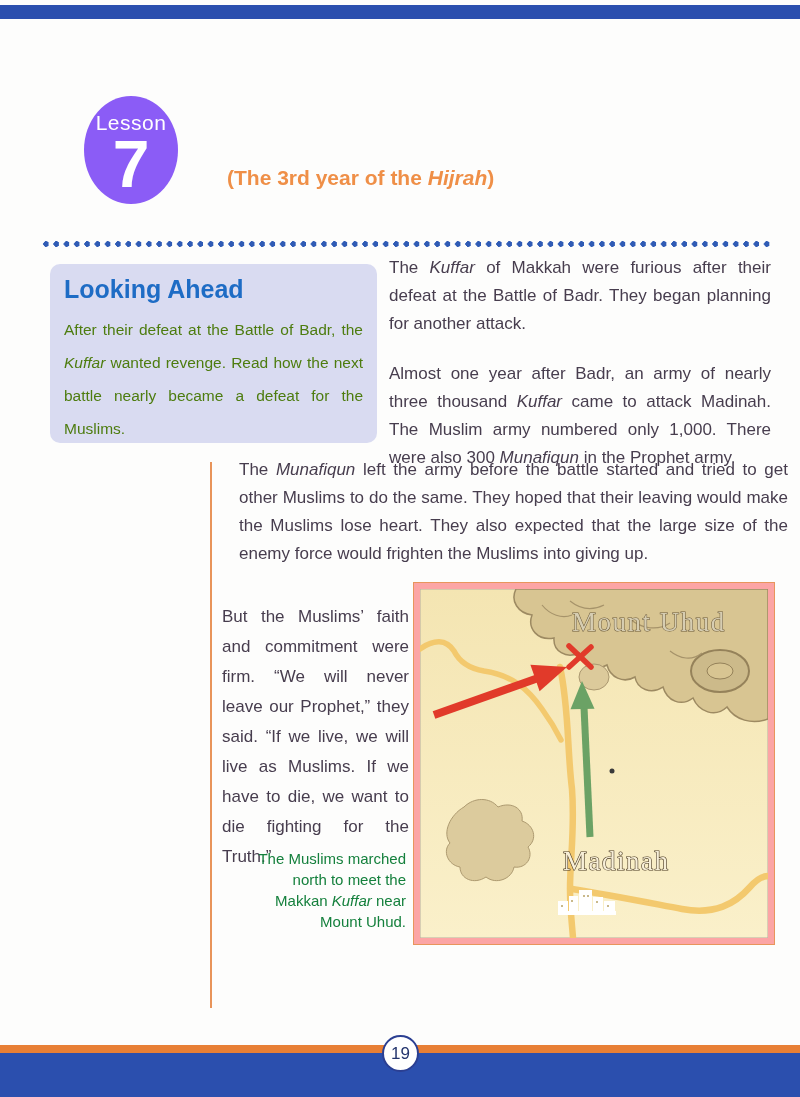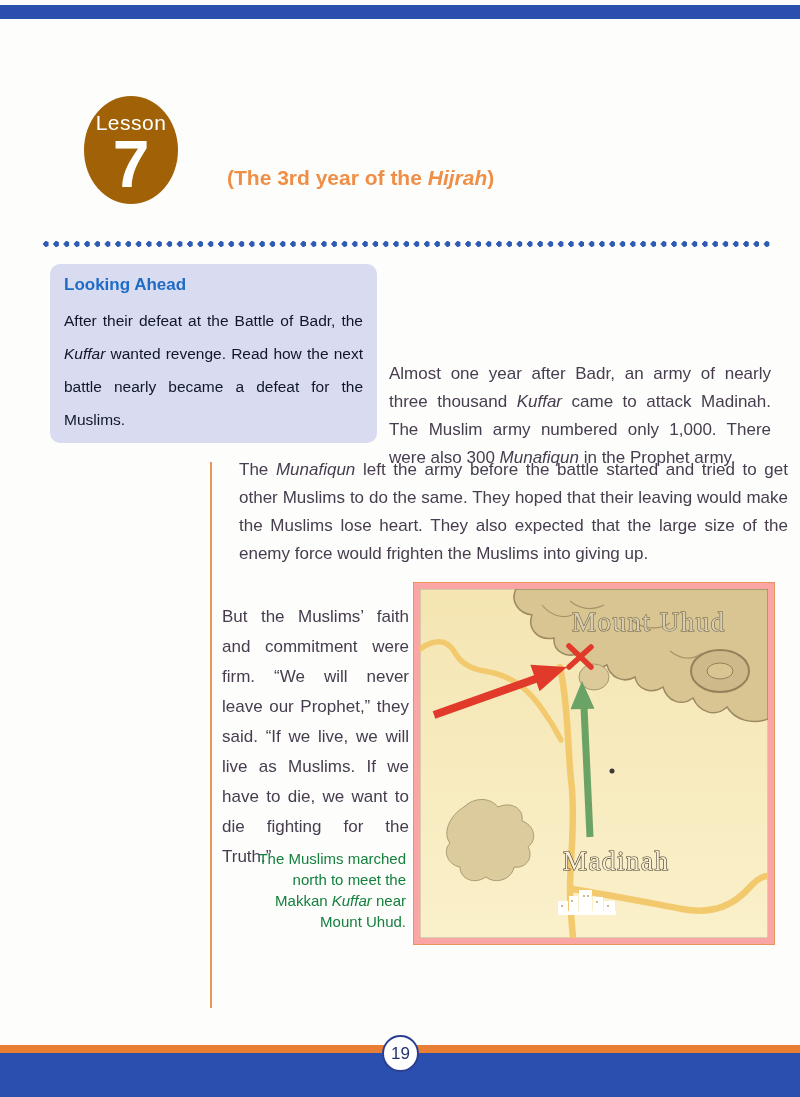--- a/index.html
+++ b/index.html
@@ -14,21 +14,21 @@
   .band-blue   { position:absolute; left:0; top:1053px; width:800px; height:44px; background:#2b4fae; }
   .page-num {
     position:absolute; left:382px; top:1035px; width:37px; height:37px;
     background:#fff; border:2px solid #2b3f92; border-radius:50%;
     box-sizing:border-box; display:flex; align-items:center; justify-content:center;
     font-size:17px; color:#24356e; z-index:5;
   }
   
   .lesson-circle {
     position:absolute; left:84px; top:96px; width:94px; height:108px;
-    background:#a16207; border-radius:50%; color:#fff; text-align:center;
+    background:#8b5cf6; border-radius:50%; color:#fff; text-align:center;
   }
   .lesson-label  { font-size:21px; margin-top:15px; letter-spacing:0.5px; }
   .lesson-number { font-size:66px; font-weight:bold; line-height:58px; }
   .title {
     position:absolute; left:228px; top:110px; width:520px;
     font-size:38px; font-weight:bold; color:#ef8f47; letter-spacing:-0.5px;
   }
   .subtitle {
     position:absolute; left:227px; top:166px; width:520px;
     font-size:21px; font-weight:bold; color:#ef8f47;
@@ -36,24 +36,24 @@
   .dots {
     position:absolute; left:42px; top:240px; width:728px; height:8px;
     background-image:radial-gradient(circle at 4px 4px, #2f5bb5 2.6px, transparent 3px);
     background-size:10.3px 8px; background-repeat:repeat-x;
   }
   
   .box {
     position:absolute; left:50px; top:264px; width:327px; height:179px;
     background:#d9dbf1; border-radius:10px; padding:11px 14px; box-sizing:border-box;
   }
-  .box-title { color:#1e6cc5; font-size:17px; font-weight:bold; margin:0; }
+  .box-title { color:#1e6cc5; font-size:25px; font-weight:bold; margin:0; }
   .box-body  {
     margin:9px 0 0 0; font-size:15.5px; line-height:33px;
-    text-align:justify; color:#0f172a;
+    text-align:justify; color:#4d7c0f;
   }
   
   .body-text {
     position:absolute; font-size:17px; line-height:28px;
     text-align:justify; color:#473d4e; margin:0;
   }
   .p1 { left:389px; top:254px; width:382px; }
   .p2 { left:389px; top:360px; width:382px; }
   .p3 { left:239px; top:456px; width:549px; }
   .quote { left:222px; top:574px; width:187px; line-height:30px;margin-top:28px; }
@@ -86,20 +86,21 @@
     <span>(The 3rd year of the </span><i>Hijrah</i><span>)</span>
   </div>
 
   <div class="dots"></div>
 
   <div class="box">
     <h2 class="box-title">Looking Ahead</h2>
     <p class="box-body"><span>After their defeat at the Battle of Badr, the </span><i>Kuffar</i><span> wanted revenge. Read how the next battle nearly became a defeat for the Muslims.</span></p>
   </div>
 
+  <p class="body-text p1"><span>The </span><i>Kuffar</i><span> of Makkah were furious after their defeat at the Battle of Badr. They began planning for another attack.</span></p>
 
   <p class="body-text p2"><span>Almost one year after Badr, an army of nearly three thousand </span><i>Kuffar</i><span> came to attack Madinah. The Muslim army numbered only 1,000. There were also 300 </span><i>Munafiqun</i><span> in the Prophet army.</span></p>
 
   <p class="body-text p3"><span>The </span><i>Munafiqun</i><span> left the army before the battle started and tried to get other Muslims to do the same. They hoped that their leaving would make the Muslims lose heart. They also expected that the large size of the enemy force would frighten the Muslims into giving up.</span></p>
 
   <div class="rule-v"></div>
 
   <p class="body-text quote">But the Muslims’ faith and commitment were firm. “We will never leave our Prophet,” they said. “If we live, we will live as Muslims. If we have to die, we want to die fighting for the Truth.”</p>
 
   <p class="caption"><span>The Muslims marched north to meet the Makkan </span><i>Kuffar</i><span> near Mount Uhud.</span></p>

